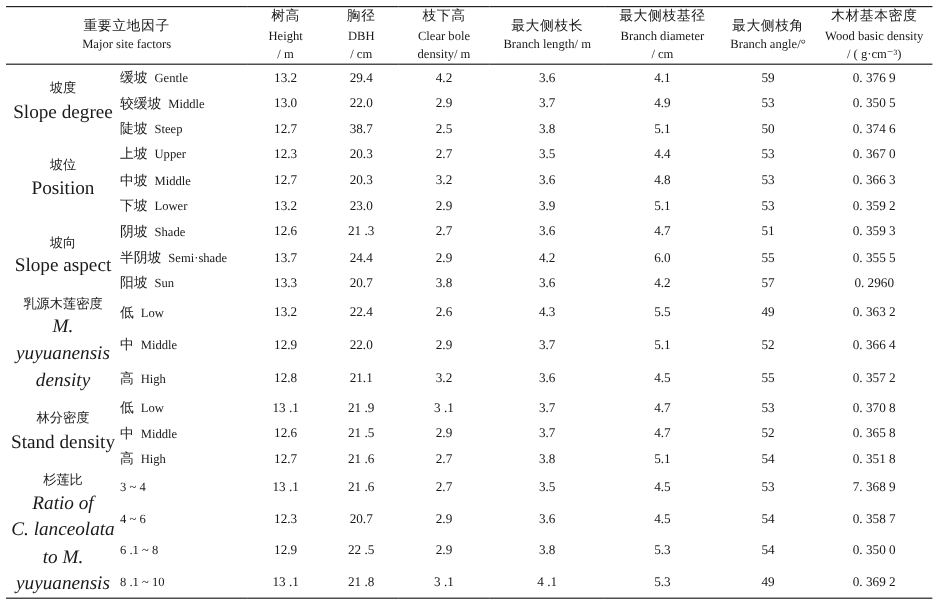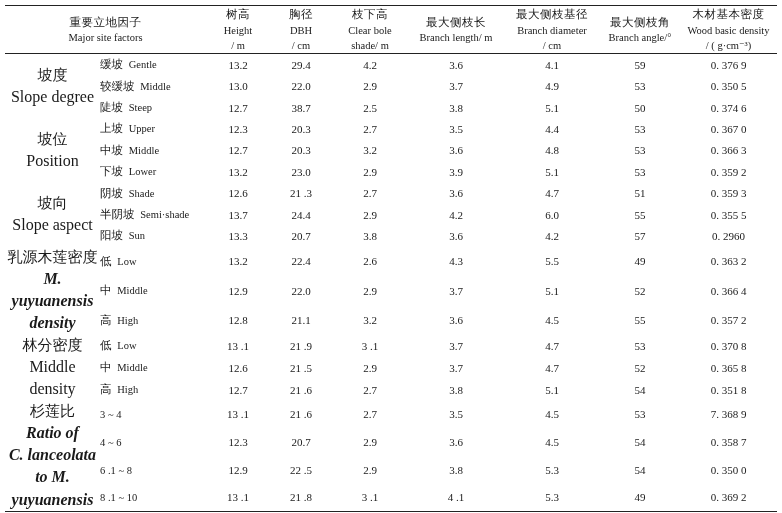--- a/index.html
+++ b/index.html
@@ -68,30 +68,29 @@
     font-size: 11px;
   }
   td.group {
     text-align: center;
     line-height: 1.4;
     font-size: 11px;
     padding: 0 2px;
   }
   td.group .g-cn {
     display: block;
-    font-size: 15px;
+    font-size: 11px;
   }
   td.group .g-en {
     display: block;
     font-size: 16px;
     font-style: normal;
   }
   td.group .g-en.ital {
     font-style: italic;
-    font-weight: bold;
   }
   td.level {
     text-align: left;
     font-size: 11px;
     white-space: nowrap;
   }
   td.level .lv-cn {
     font-size: 11.5px;
   }
   td.level .lv-en {
@@ -131,21 +130,21 @@
           <span class="hdr-unit">/ m</span>
         </td>
         <td>
           <span class="hdr-cn">胸径</span>
           <span class="hdr-en">DBH</span>
           <span class="hdr-unit">/ cm</span>
         </td>
         <td>
           <span class="hdr-cn">枝下高</span>
           <span class="hdr-en">Clear bole</span>
-          <span class="hdr-unit">shade/ m</span>
+          <span class="hdr-unit">density/ m</span>
         </td>
         <td>
           <span class="hdr-cn">最大侧枝长</span>
           <span class="hdr-en">Branch length/ m</span>
         </td>
         <td>
           <span class="hdr-cn">最大侧枝基径</span>
           <span class="hdr-en">Branch diameter</span>
           <span class="hdr-unit">/ cm</span>
         </td>
@@ -294,21 +293,21 @@
           <td class="num">21.1</td>
           <td class="num">3.2</td>
           <td class="num">3.6</td>
           <td class="num">4.5</td>
           <td class="num">55</td>
           <td class="num">0. 357 2</td>
         </tr>
         <tr>
           <td class="group" rowspan="3">
             <span class="g-cn">林分密度</span>
-            <span class="g-en">Middle density</span>
+            <span class="g-en">Stand density</span>
           </td>
           <td class="level"><span class="lv-cn">低&nbsp;&nbsp;</span><span class="lv-en">Low</span></td>
           <td class="num">13 .1</td>
           <td class="num">21 .9</td>
           <td class="num">3 .1</td>
           <td class="num">3.7</td>
           <td class="num">4.7</td>
           <td class="num">53</td>
           <td class="num">0. 370 8</td>
         </tr>

